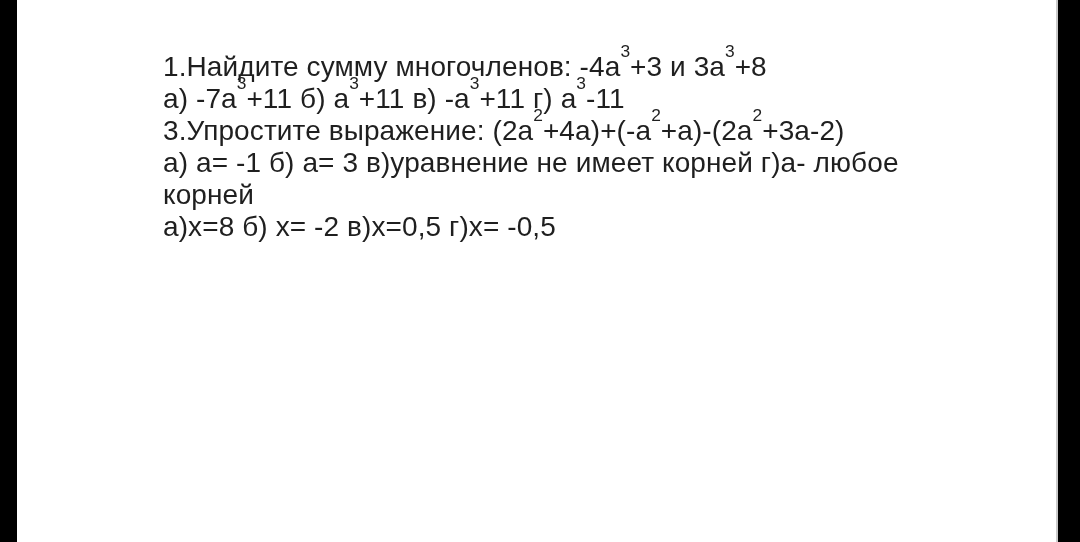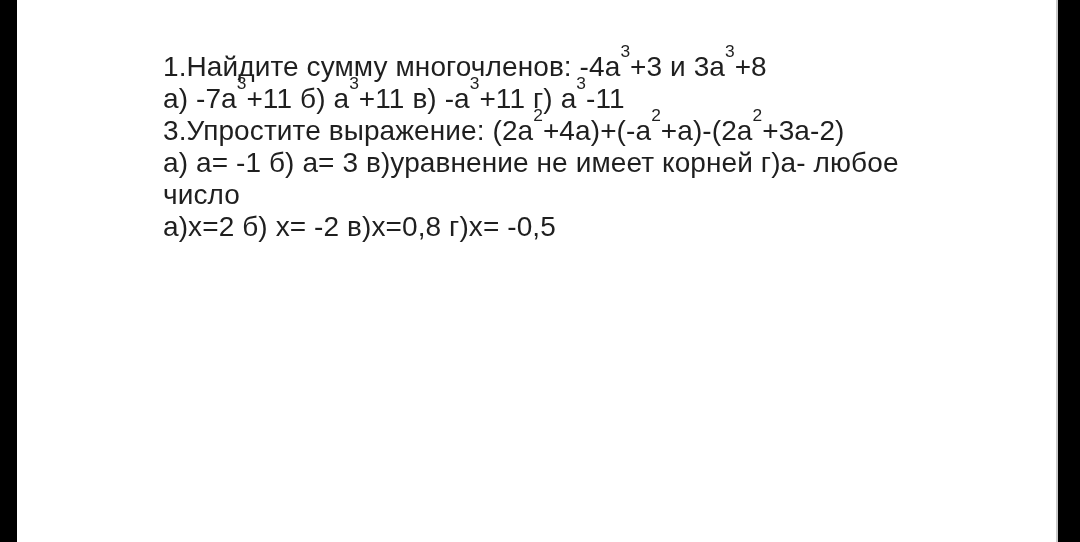--- a/index.html
+++ b/index.html
@@ -60,17 +60,17 @@
   <div class="bar bar-right"></div>
 
   <div class="doc">
     <div class="line">1.Найдите сумму многочленов: -4a<sup>3</sup>+3 и 3a<sup>3</sup>+8</div>
     <div class="line">а) -7a<sup>3</sup>+11 б) a<sup>3</sup>+11 в) -a<sup>3</sup>+11 г) a<sup>3</sup>-11</div>
 
 
     <div class="line">3.Упростите выражение: (2a<sup>2</sup>+4a)+(-a<sup>2</sup>+a)-(2a<sup>2</sup>+3a-2)</div>
 
     <div class="line">а) a= -1 б) a= 3 в)уравнение не имеет корней г)a- любое</div>
-    <div class="line">число</div>
+    <div class="line">корней</div>
 
-    <div class="line">а)x=2 б) x= -2 в)x=0,8 г)x= -0,5</div>
+    <div class="line">а)x=8 б) x= -2 в)x=0,5 г)x= -0,5</div>
   </div>
 </div>
 
 </body></html>

